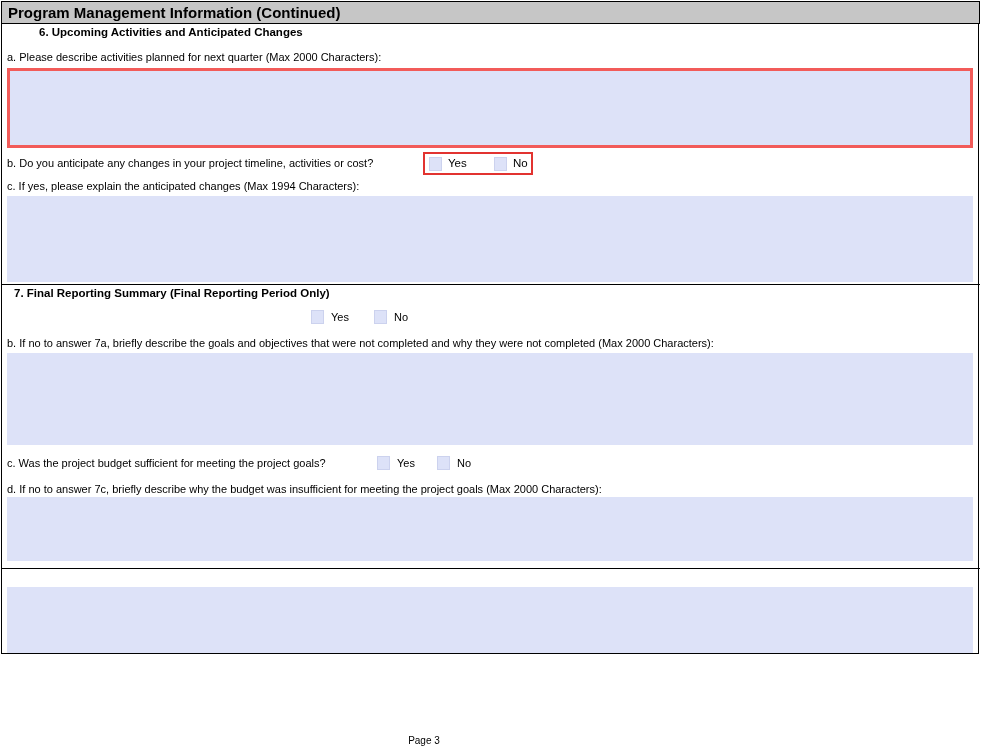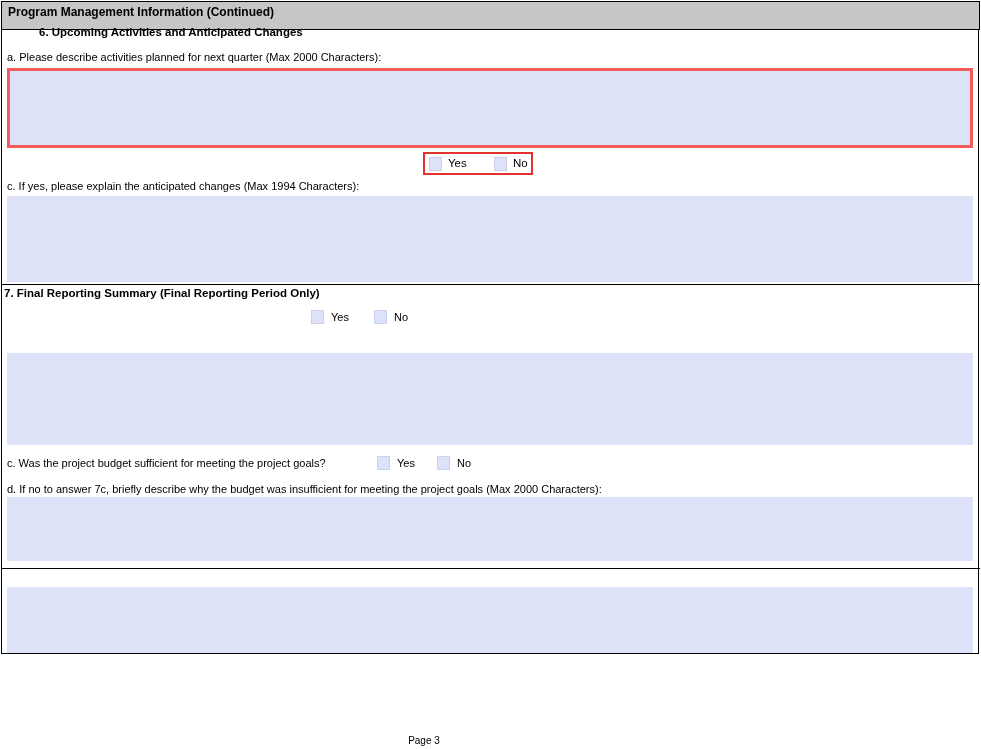--- a/index.html
+++ b/index.html
@@ -13,26 +13,26 @@
   }
   .page { position: absolute; left: 0; top: 0; width: 981px; height: 749px; }
 
   .outer-border {
     position: absolute; left: 1px; top: 1px;
     width: 978px; height: 653px;
     border: 1px solid #000;
   }
   .header-bar {
     position: absolute; left: 1px; top: 1px;
-    width: 979px; height: 29px;
+    width: 979px; height: 23px;
     background: #c6c6c6;
     border: 1px solid #000;
     line-height: 21px;
     padding-left: 6px;
-    font-size: 12px; font-weight: bold;
+    font-size: 15px; font-weight: bold;
   }
   .sep { position: absolute; left: 1px; width: 979px; height: 0; border-top: 1px solid #000; }
   .sep1 { top: 284px; }
   .sep2 { top: 568px; }
 
   .lbl { position: absolute; font-size: 11px; white-space: nowrap; }
   .hdg { position: absolute; font-size: 11.5px; font-weight: bold; white-space: nowrap; }
 
   .field {
     position: absolute; left: 7px; width: 966px;
@@ -74,39 +74,41 @@
 
   <div class="header-bar">
     <span>Program Management Information (Continued)</span>
   </div>
 
   <div class="hdg" style="left:7px; top:26px;padding-left:32px;">6. Upcoming Activities and Anticipated Changes</div>
 
   <div class="lbl" style="left:7px; top:51px;">a. Please describe activities planned for next quarter (Max 2000 Characters):</div>
   <textarea class="field required" style="top: 68px; height: 80px;"></textarea>
 
+  <div class="lbl" style="left:7px; top:157px;">b. Do you anticipate any changes in your project timeline, activities or cost?</div>
   <div class="req-box">
     <div class="chk" style="left:4px;"></div>
     <div class="chk-lbl" style="left:23px;">Yes</div>
     <div class="chk" style="left:69px;"></div>
     <div class="chk-lbl" style="left:88px;">No</div>
   </div>
 
   <div class="lbl" style="left:7px; top:180px;">c. If yes, please explain the anticipated changes (Max 1994 Characters):</div>
   <textarea class="field" style="top: 196px; height: 86px;"></textarea>
 
   <div class="sep sep1"></div>
 
-  <div class="hdg" style="left:4px; top:287px;">7. Final Reporting Summary (Final Reporting Period Only)</div>
+  <div class="hdg" style="left:14px; top:287px;">7. Final Reporting Summary (Final Reporting Period Only)</div>
 
   <div class="chk" style="left:311px; top:310px;"></div>
   <div class="chk-lbl" style="left:331px; top:311px;">Yes</div>
   <div class="chk" style="left:374px; top:310px;"></div>
   <div class="chk-lbl" style="left:394px; top:311px;">No</div>
 
+  <div class="lbl" style="left:7px; top:337px;">b. If no to answer 7a, briefly describe the goals and objectives that were not completed and why they were not completed (Max 2000 Characters):</div>
   <textarea class="field" style="top: 353px; height: 92px;"></textarea>
 
   <div class="lbl" style="left:7px; top:457px;">c. Was the project budget sufficient for meeting the project goals?</div>
   <div class="chk" style="left:377px; top:456px;"></div>
   <div class="chk-lbl" style="left:397px; top:457px;">Yes</div>
   <div class="chk" style="left:437px; top:456px;"></div>
   <div class="chk-lbl" style="left:457px; top:457px;">No</div>
 
   <div class="lbl" style="left:7px; top:483px;">d. If no to answer 7c, briefly describe why the budget was insufficient for meeting the project goals (Max 2000 Characters):</div>
   <textarea class="field" style="top: 497px; height: 64px;"></textarea>

